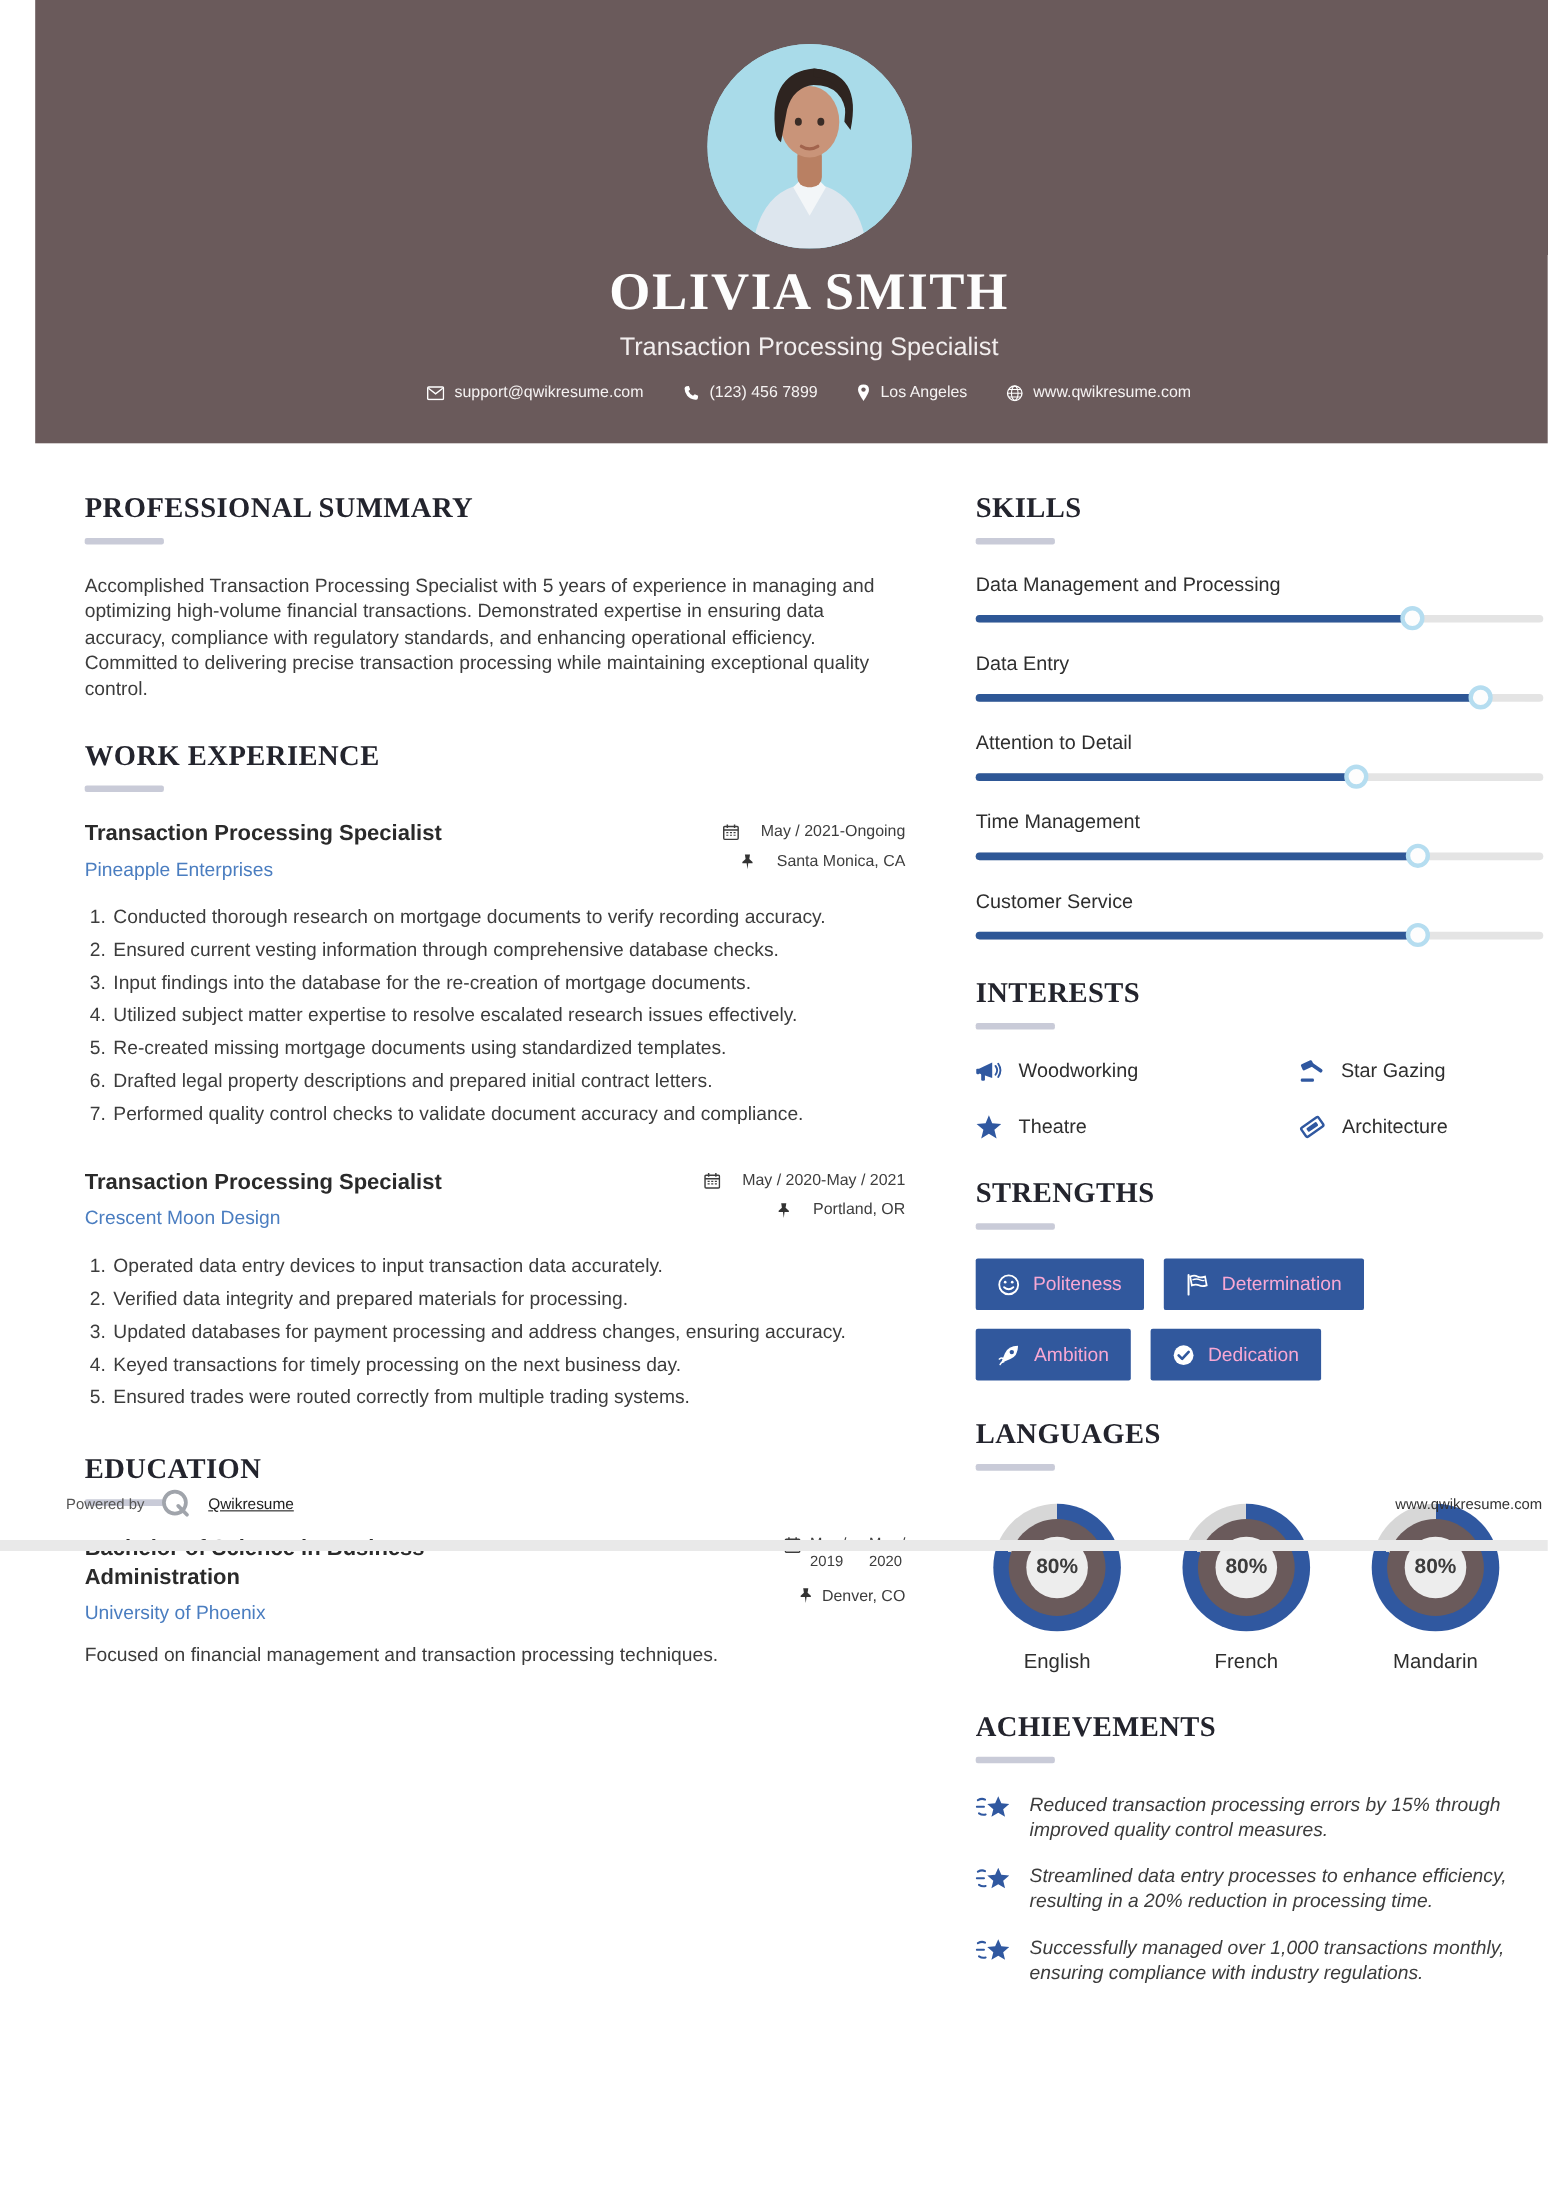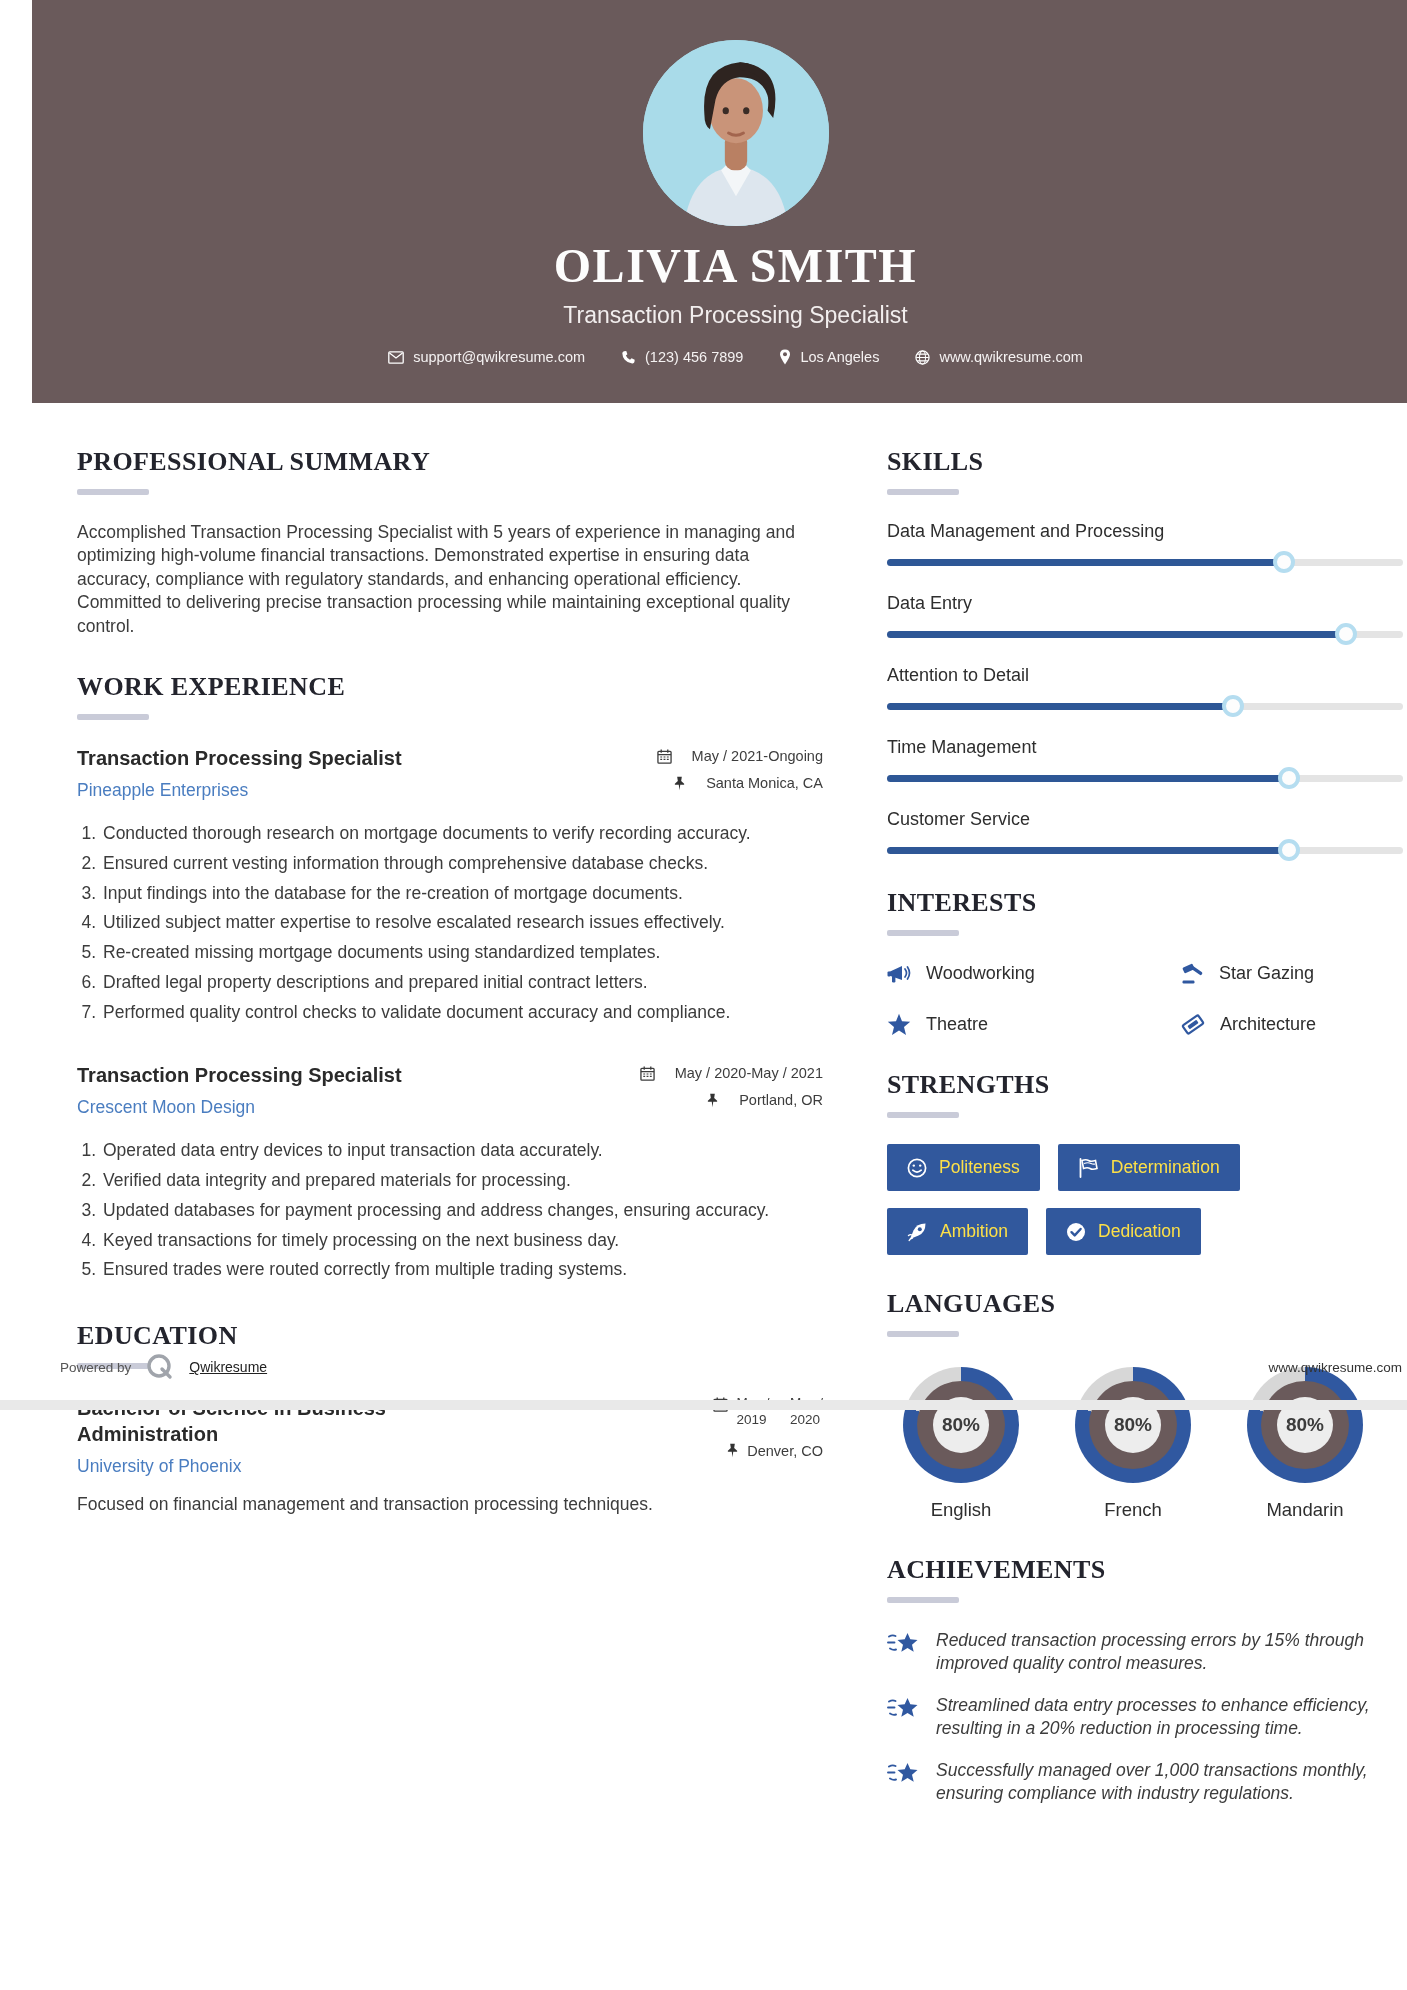--- a/index.html
+++ b/index.html
@@ -55,21 +55,21 @@
   .skill-fill{position:absolute;left:0;top:0;height:7px;background:#2e5796;border-radius:4px;}
   .skill-handle{position:absolute;top:-8px;width:22px;height:22px;border-radius:50%;background:#fdfdfd;border:4px solid #b5ddf0;box-sizing:border-box;}
 
   
   .interest-grid{display:grid;grid-template-columns:266px 1fr;row-gap:24px;gap:28px;}
   .interest-item{display:flex;align-items:center;gap:15px;font-size:18px;color:#2e2e2e;}
   .interest-item svg{flex:none;display:block;}
 
   
   .strength-wrap{display:flex;flex-wrap:wrap;gap:17px 18px;max-width:480px;}
-  .strength-btn{display:inline-flex;align-items:center;gap:12px;background:#31589d;color:#fde047;font-size:17.5px;padding:0 20px;height:47px;border:none;border-radius:2px;cursor:pointer;font-family:inherit;}
+  .strength-btn{display:inline-flex;align-items:center;gap:12px;background:#31589d;color:#f9a8d4;font-size:17.5px;padding:0 20px;height:47px;border:none;border-radius:2px;cursor:pointer;font-family:inherit;}
   .strength-btn svg{display:block;}
 
   
   .lang-row{display:flex;gap:24px;padding-top:4px;}
   .lang{width:148px;text-align:center;}
   .donut{width:116px;height:116px;border-radius:50%;margin:0 auto;display:flex;align-items:center;justify-content:center;}
   .donut-mid{width:88px;height:88px;border-radius:50%;background:#6a5a5b;display:flex;align-items:center;justify-content:center;}
   .donut-center{width:56px;height:56px;border-radius:50%;background:#ededed;display:flex;align-items:center;justify-content:center;font-size:19px;font-weight:700;color:#3c3c3c;}
   .lang-label{margin-top:16px;font-size:18.5px;color:#2e2e2e;}
 

